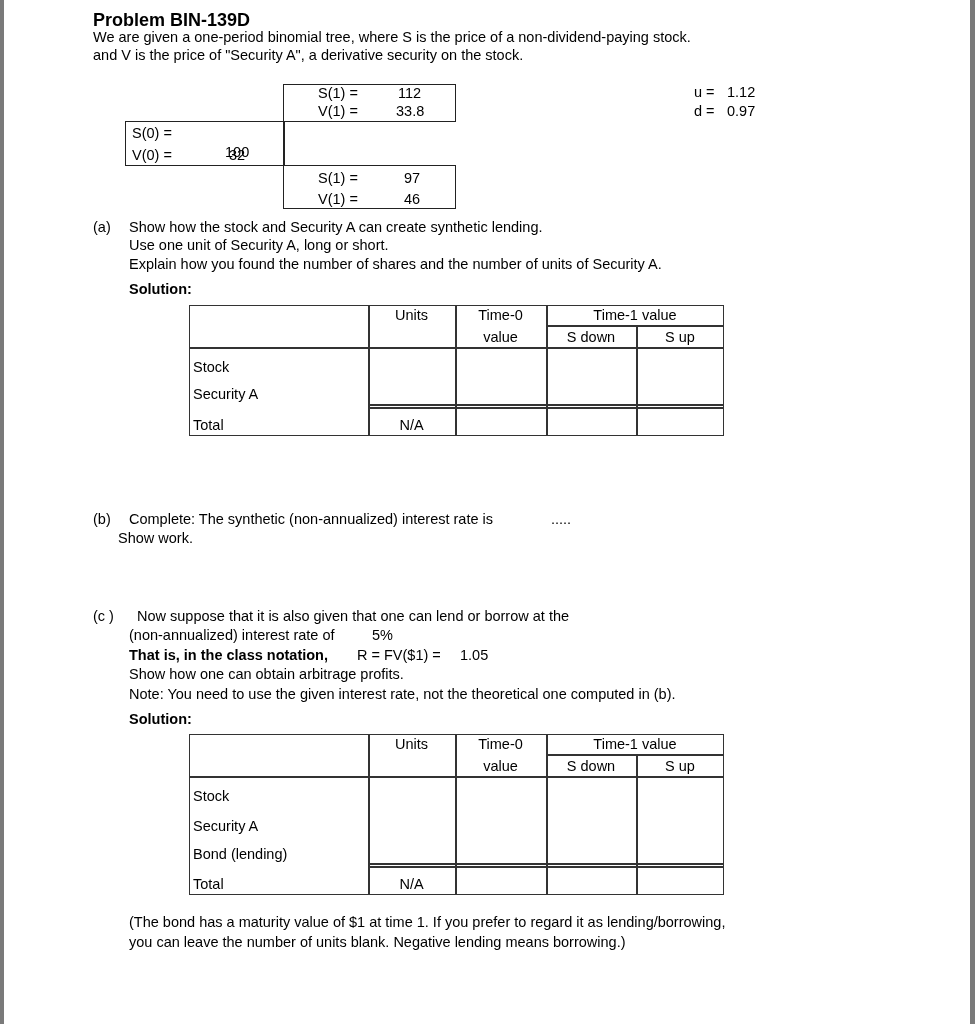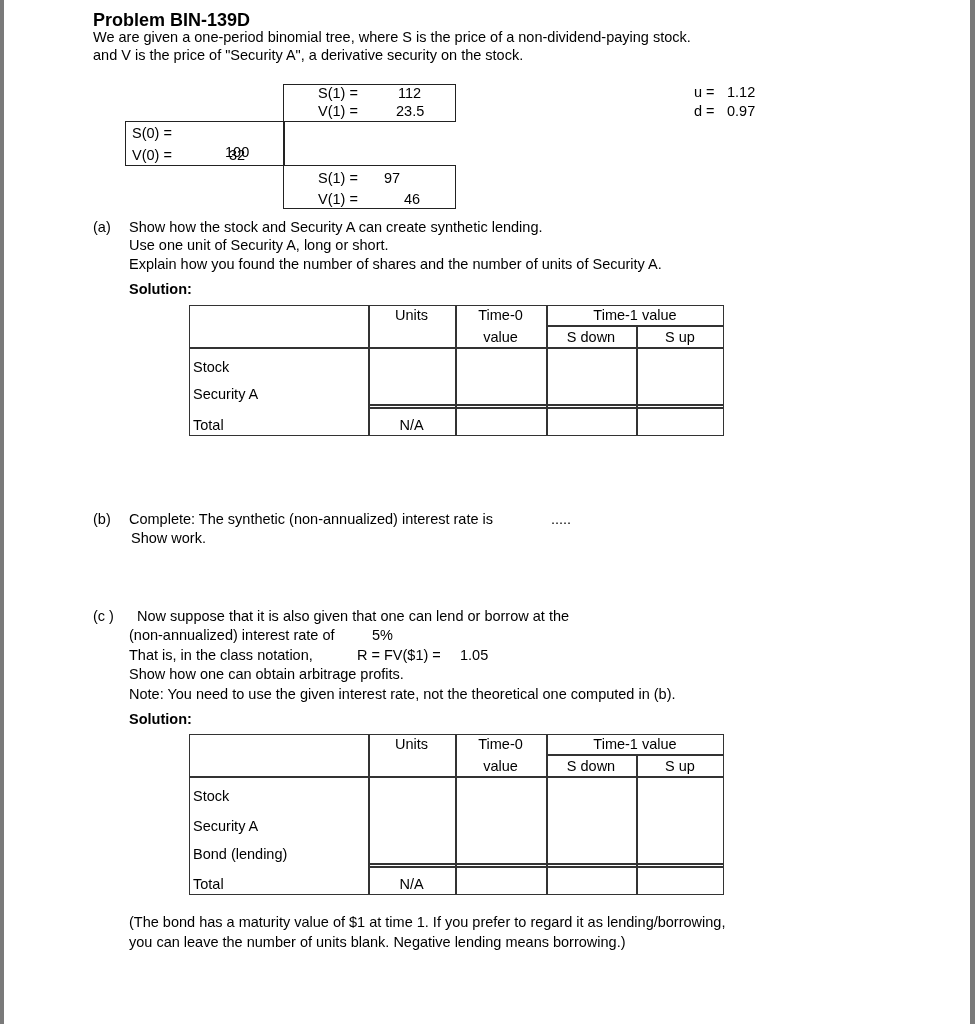--- a/index.html
+++ b/index.html
@@ -30,33 +30,33 @@
 
 <div class="abs title" style="left:93px; top:12px;">Problem BIN-139D</div>
 <div class="abs" style="left:93px; top:29px;">We are given a one-period binomial tree, where S is the price of a non-dividend-paying stock.</div>
 <div class="abs" style="left:93px; top:47px;">and V is the price of "Security A", a derivative security on the stock.</div>
 
 <div>
   <div class="box" style="left:283px; top:84px; width:173px; height:38px;"></div>
   <div class="abs" style="left:318px; top:85px;">S(1) =</div>
   <div class="abs" style="left:398px; top:85px;">112</div>
   <div class="abs" style="left:318px; top:103px;">V(1) =</div>
-  <div class="abs" style="left:396px; top:103px;">23.5</div>
+  <div class="abs" style="left:396px; top:103px;">33.8</div>
 
   <div class="box" style="left:125px; top:121px; width:159px; height:45px;"></div>
   <div class="abs" style="left:132px; top:125px;">S(0) =</div>
   <div class="abs" style="left:225px; top:125px;margin-top:19px;">100</div>
   <div class="abs" style="left:132px; top:147px;">V(0) =</div>
   <div class="abs" style="left:229px; top:147px;">32</div>
 
   <div class="vline" style="left:283px; top:121px; height:45px;"></div>
 
   <div class="box" style="left:283px; top:165px; width:173px; height:44px;"></div>
   <div class="abs" style="left:318px; top:170px;">S(1) =</div>
-  <div class="abs" style="left:384px; top:170px;">97</div>
+  <div class="abs" style="left:404px; top:170px;">97</div>
   <div class="abs" style="left:318px; top:191px;">V(1) =</div>
   <div class="abs" style="left:404px; top:191px;">46</div>
 </div>
 
 <div class="abs" style="left:694px; top:84px;">u =</div>
 <div class="abs" style="left:727px; top:84px;">1.12</div>
 <div class="abs" style="left:694px; top:103px;">d =</div>
 <div class="abs" style="left:727px; top:103px;">0.97</div>
 
 <div class="abs" style="left:93px; top:219px;">(a)</div>
@@ -87,27 +87,27 @@
 
   <div class="abs" style="left:4px; top:54px;">Stock</div>
   <div class="abs" style="left:4px; top:81px;">Security A</div>
   <div class="abs" style="left:4px; top:112px;">Total</div>
   <div class="abs ctr" style="left:179px; top:112px; width:87px;">N/A</div>
 </div>
 
 <div class="abs" style="left:93px; top:511px;">(b)</div>
 <div class="abs" style="left:129px; top:511px;">Complete: The synthetic (non-annualized) interest rate is</div>
 <div class="abs" style="left:551px; top:511px;">.....</div>
-<div class="abs" style="left:131px; top:530px;">Show work.</div>
+<div class="abs" style="left:118px; top:530px;">Show work.</div>
 
 <div class="abs" style="left:93px; top:608px;">(c )</div>
 <div class="abs" style="left:129px; top:608px;margin-left:8px;">Now suppose that it is also given that one can lend or borrow at the</div>
 <div class="abs" style="left:129px; top:627px;">(non-annualized) interest rate of</div>
 <div class="abs" style="left:372px; top:627px;">5%</div>
-<div class="abs" style="left:129px; top:647px;">That is, in the class notation,</div>
+<div class="abs" style="left:129px; top:647px;font-weight:bold;">That is, in the class notation,</div>
 <div class="abs" style="left:357px; top:647px;">R = FV($1) =</div>
 <div class="abs" style="left:460px; top:647px;">1.05</div>
 <div class="abs" style="left:129px; top:666px;">Show how one can obtain arbitrage profits.</div>
 <div class="abs" style="left:129px; top:686px;">Note: You need to use the given interest rate, not the theoretical one computed in (b).</div>
 <div class="abs bold" style="left:129px; top:711px;">Solution:</div>
 
 <div class="grid" style="left:189px; top:734px; width:535px; height:161px;">
   <div class="cell bd" style="left:0; top:0; width:535px; height:161px;"></div>
   <div class="vl" style="left:179px; top:0; height:161px;"></div>
   <div class="vl" style="left:266px; top:0; height:161px;"></div>

